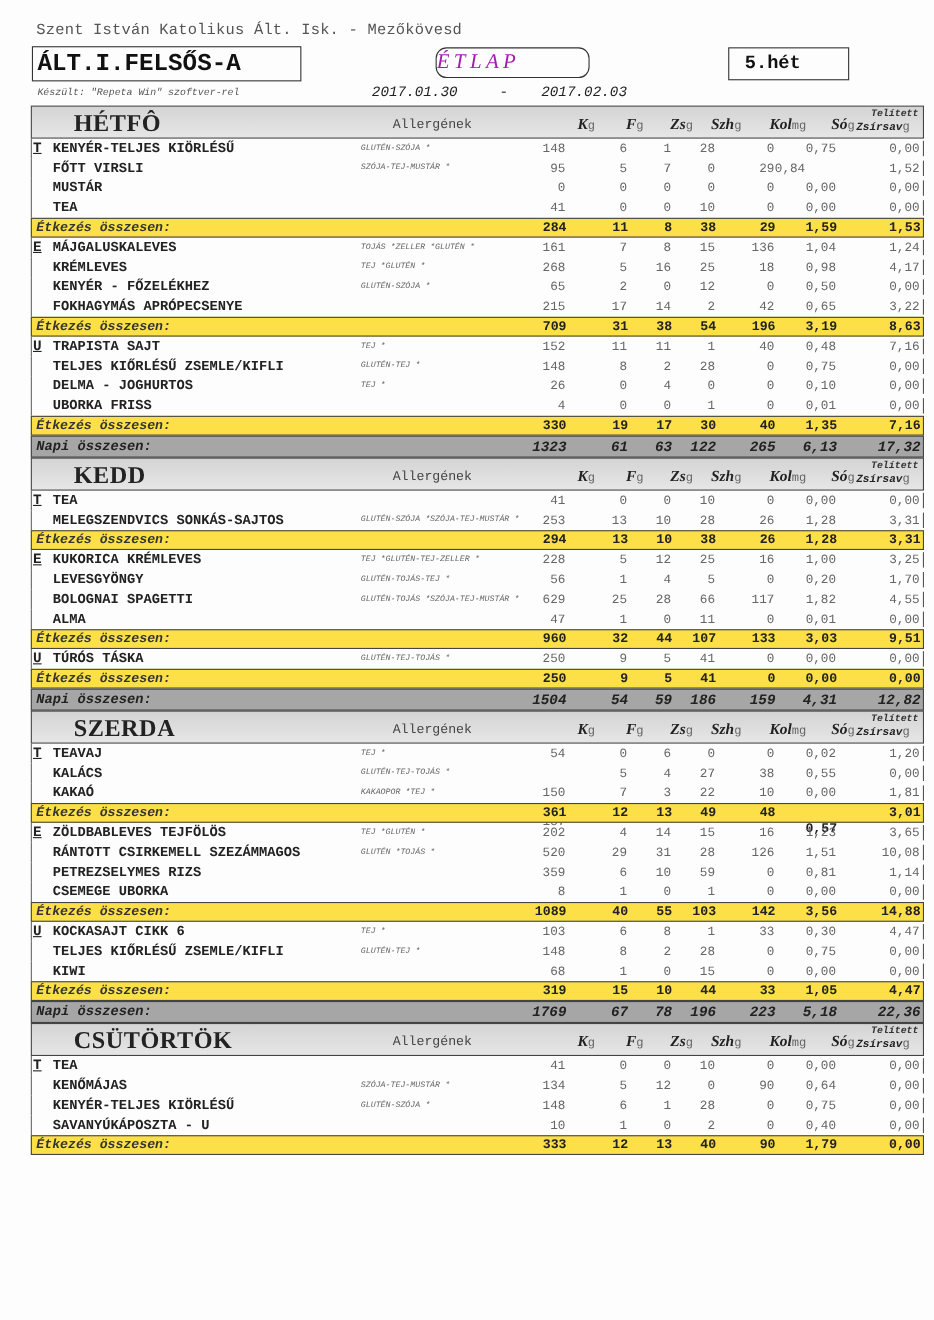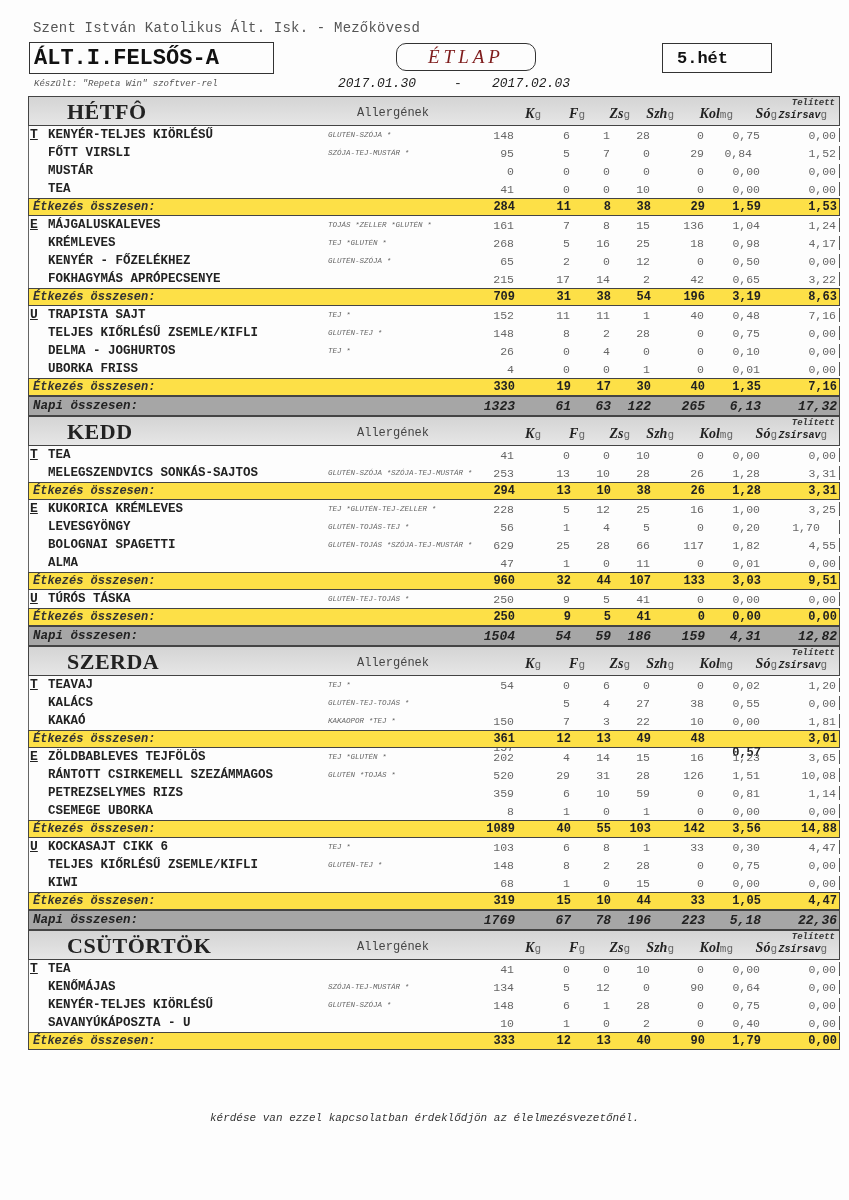--- a/index.html
+++ b/index.html
@@ -3,22 +3,22 @@
 <meta charset="utf-8">
 <style>
   html, body { margin:0; padding:0; }
   body { width:849px; height:1200px; background:#fdfdfd; position:relative; overflow:hidden;
          font-family:"Liberation Mono", "DejaVu Sans Mono", monospace; color:#222; }
   .school { position:absolute; left:33px; top:20px; font-size:14px; color:#555; letter-spacing:0.2px; }
   .class-box { position:absolute; left:29px; top:42px; width:245px; height:32px; border:1.5px solid #333;
                font-family:"Liberation Mono", monospace; font-weight:bold; font-size:22px; line-height:32px;
                padding-left:4px; box-sizing:border-box; color:#111; }
   .etlap-box { position:absolute; left:396px; top:43px; width:138px; height:26px; border:1.5px solid #333;
-               border-radius:10px; text-align:center; font-family:"Liberation Serif", serif; font-style:italic;
-               font-size:19px; line-height:26px; letter-spacing:4px; color:#7f1d1d; }
+               border-radius:10px; text-align:left; font-family:"Liberation Serif", serif; font-style:italic;
+               font-size:19px; line-height:26px; letter-spacing:4px; color:#a21caf; }
   .week-box { position:absolute; left:662px; top:43px; width:110px; height:30px; border:1.5px solid #333;
               font-family:"Liberation Mono", monospace; font-weight:bold; font-size:17px; line-height:30px;
               padding-left:14px; box-sizing:border-box; color:#111; }
   .made { position:absolute; left:34px; top:79px; font-size:9px; font-style:italic; color:#555; }
   .date-from { position:absolute; left:338px; top:76px; font-size:13px; font-style:italic; color:#222; }
   .date-sep { position:absolute; left:454px; top:76px; font-size:13px; color:#222; }
   .date-to { position:absolute; left:492px; top:76px; font-size:13px; font-style:italic; color:#222; }
 
   #menu { position:absolute; left:28px; top:96px; width:812px; }
   .day-header { height:30px; background:linear-gradient(#d4d4d4,#e6e6e6); border:1.5px solid #444;
@@ -89,21 +89,21 @@
     </div>
     <div class="row">
       <span class="bar"></span>
       <span class="food">FŐTT VIRSLI</span>
       <span class="al">SZÓJA-TEJ-MUSTÁR *</span>
       <span class="num" style="left: 426px; width: 60px;">95</span>
       <span class="num" style="left: 482px; width: 60px;">5</span>
       <span class="num" style="left: 522px; width: 60px;">7</span>
       <span class="num" style="left: 562px; width: 60px;">0</span>
       <span class="num" style="left: 616px; width: 60px;">29</span>
-      <span class="num" style="left: 664px; width: 60px;">0,84</span>
+      <span class="num" style="left: 644px; width: 60px;">0,84</span>
       <span class="num" style="left: 748px; width: 60px;">1,52</span>
       <span class="rbar"></span>
     </div>
     <div class="row">
       <span class="bar"></span>
       <span class="food">MUSTÁR</span>
       <span class="al"></span>
       <span class="num" style="left: 426px; width: 60px;">0</span>
       <span class="num" style="left: 482px; width: 60px;">0</span>
       <span class="num" style="left: 522px; width: 60px;">0</span>
@@ -338,21 +338,21 @@
     <div class="row">
       <span class="bar"></span>
       <span class="food">LEVESGYÖNGY</span>
       <span class="al">GLUTÉN-TOJÁS-TEJ *</span>
       <span class="num" style="left: 426px; width: 60px;">56</span>
       <span class="num" style="left: 482px; width: 60px;">1</span>
       <span class="num" style="left: 522px; width: 60px;">4</span>
       <span class="num" style="left: 562px; width: 60px;">5</span>
       <span class="num" style="left: 616px; width: 60px;">0</span>
       <span class="num" style="left: 672px; width: 60px;">0,20</span>
-      <span class="num" style="left: 748px; width: 60px; text-align: center;">1,70</span>
+      <span class="num" style="left: 748px; width: 60px;">1,70</span>
       <span class="rbar"></span>
     </div>
     <div class="row">
       <span class="bar"></span>
       <span class="food">BOLOGNAI SPAGETTI</span>
       <span class="al">GLUTÉN-TOJÁS *SZÓJA-TEJ-MUSTÁR *</span>
       <span class="num" style="left: 426px; width: 60px;">629</span>
       <span class="num" style="left: 482px; width: 60px;">25</span>
       <span class="num" style="left: 522px; width: 60px;">28</span>
       <span class="num" style="left: 562px; width: 60px;">66</span>
@@ -674,14 +674,13 @@
       <span class="num" style="left: 482px; width: 60px;">12</span>
       <span class="num" style="left: 522px; width: 60px;">13</span>
       <span class="num" style="left: 562px; width: 60px;">40</span>
       <span class="num" style="left: 616px; width: 60px;">90</span>
       <span class="num" style="left: 672px; width: 60px;">1,79</span>
       <span class="num" style="left: 748px; width: 60px;">0,00</span>
     </div>
   </div>
 
 <div class="footer">
-  <div class="l2">kérdése van ezzel kapcsolatban érdeklődjön az élelmezésvezetőnél.</div>
 </div>
 
 </body></html>

